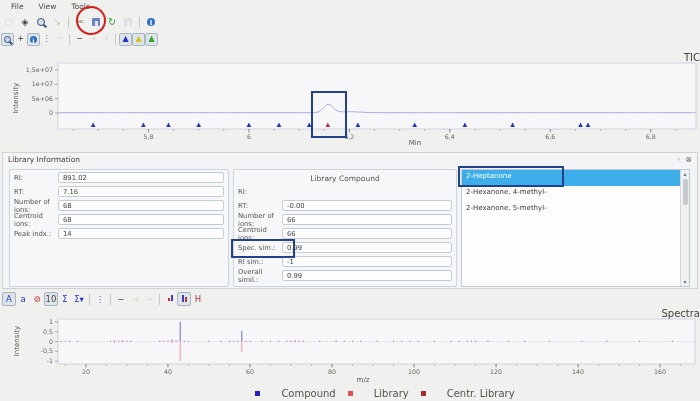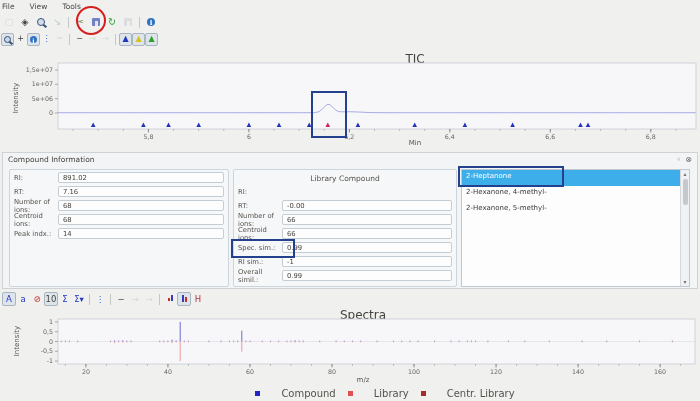--- a/index.html
+++ b/index.html
@@ -2,21 +2,21 @@
 <html><head>
 <meta charset="utf-8">
 <style>
   * { margin:0; padding:0; box-sizing:border-box; }
   body { font-family:"DejaVu Sans","Liberation Sans",sans-serif; background:#d8d8d8; }
   #app { position:relative; width:700px; height:401px; background:#f0f0ef; overflow:hidden;
          color:#55524c; font-family:"DejaVu Sans","Liberation Sans",sans-serif; }
 
   
   .menubar { position:absolute; left:0; top:0; width:700px; height:13px; display:flex;
-             align-items:center; padding-left:2px; gap:15px; }
+             align-items:center; padding-left:11px; gap:15px; }
   .menu-item { font-size:7.5px; color:#4a4742; cursor:default; }
 
   
   .toolbar { position:absolute; display:flex; align-items:center; }
   .toolbar.row1 { left:1px; top:13px; height:18px; }
   .toolbar.row2 { left:1px; top:31px; height:16px; }
   .tgroup { display:flex; align-items:center; }
   .vsep { width:1px; height:11px; background:#c6c6c2; margin:0 3px; display:inline-block; }
   .btn { position:relative; width:16px; height:16px; display:inline-flex; align-items:center;
          justify-content:center; font-size:9.5px; line-height:1; border:1px solid transparent;
@@ -47,21 +47,21 @@
   .row2 .ic-info::before { left:2px; top:2px; right:2px; bottom:2px; font-size:6px; line-height:9px; }
   .ic-bars-red::before { content:""; position:absolute; left:4px; bottom:4px; width:2px; height:3px; background:#c03030; }
   .ic-bars-red::after  { content:""; position:absolute; left:7px; bottom:4px; width:2px; height:6px; background:#3a3ac0; }
   .ic-bars-blue::before{ content:""; position:absolute; left:4px; bottom:3px; width:2px; height:7px; background:#3a3ac0; }
   .ic-bars-blue::after { content:""; position:absolute; left:7px; bottom:3px; width:2px; height:5px; background:#c03030; }
 
   
   .section { position:absolute; left:0; width:700px; }
   .tic-section { top:50px; height:100px; }
   .spectra-section { top:307px; height:79px; }
-  .chart-title { position:absolute; top:2px; font-size:12px; color:#45423d; text-align:center; }
+  .chart-title { position:absolute; top:2px; font-size:10px; color:#45423d; text-align:right; }
   .tic-section .chart-title { left:130px; right:0; }
   .spectra-section .chart-title { left:26px; right:0; top:1px; }
   .ylab { position:absolute; left:-14px; width:60px; text-align:center; font-size:7px; color:#55524c;
           transform:rotate(-90deg); }
   .tic-section .ylab { top:44px; }
   .spectra-section .ylab { top:30px; left:-13px; }
   .xlab { position:absolute; font-size:7px; color:#55524c; text-align:center; }
   .tic-section .xlab { left:130px; right:0; top:89px; }
   .spectra-section .xlab { left:26px; right:0; top:69px; }
   svg.plot { position:absolute; left:0; top:0; }
@@ -230,21 +230,21 @@
         <path d="M 464.9 72.5 L 462.6 77 L 467.2 77 Z" fill="#2233bb"></path>
         <path d="M 512.6 72.5 L 510.3 77 L 514.9 77 Z" fill="#2233bb"></path>
         <path d="M 580.5 72.5 L 578.2 77 L 582.8 77 Z" fill="#2233bb"></path>
         <path d="M 588.0 72.5 L 585.7 77 L 590.3 77 Z" fill="#2233bb"></path>
         <path d="M 327.8 72.5 L 325.5 77 L 330.1 77 Z" fill="#cc2255"></path>
       </svg>
     <div class="xlab">Min</div>
   </div>
 
   <div class="panel">
-    <div class="panel-title">Compound Information</div>
+    <div class="panel-title">Library Information</div>
     <div class="panel-icons">
 
     <span class="picon">◦</span>
         <span class="picon">⊗</span>
       </div>
 
     <div class="grp det">
       <div class="rows">
 
           <div class="frow">

